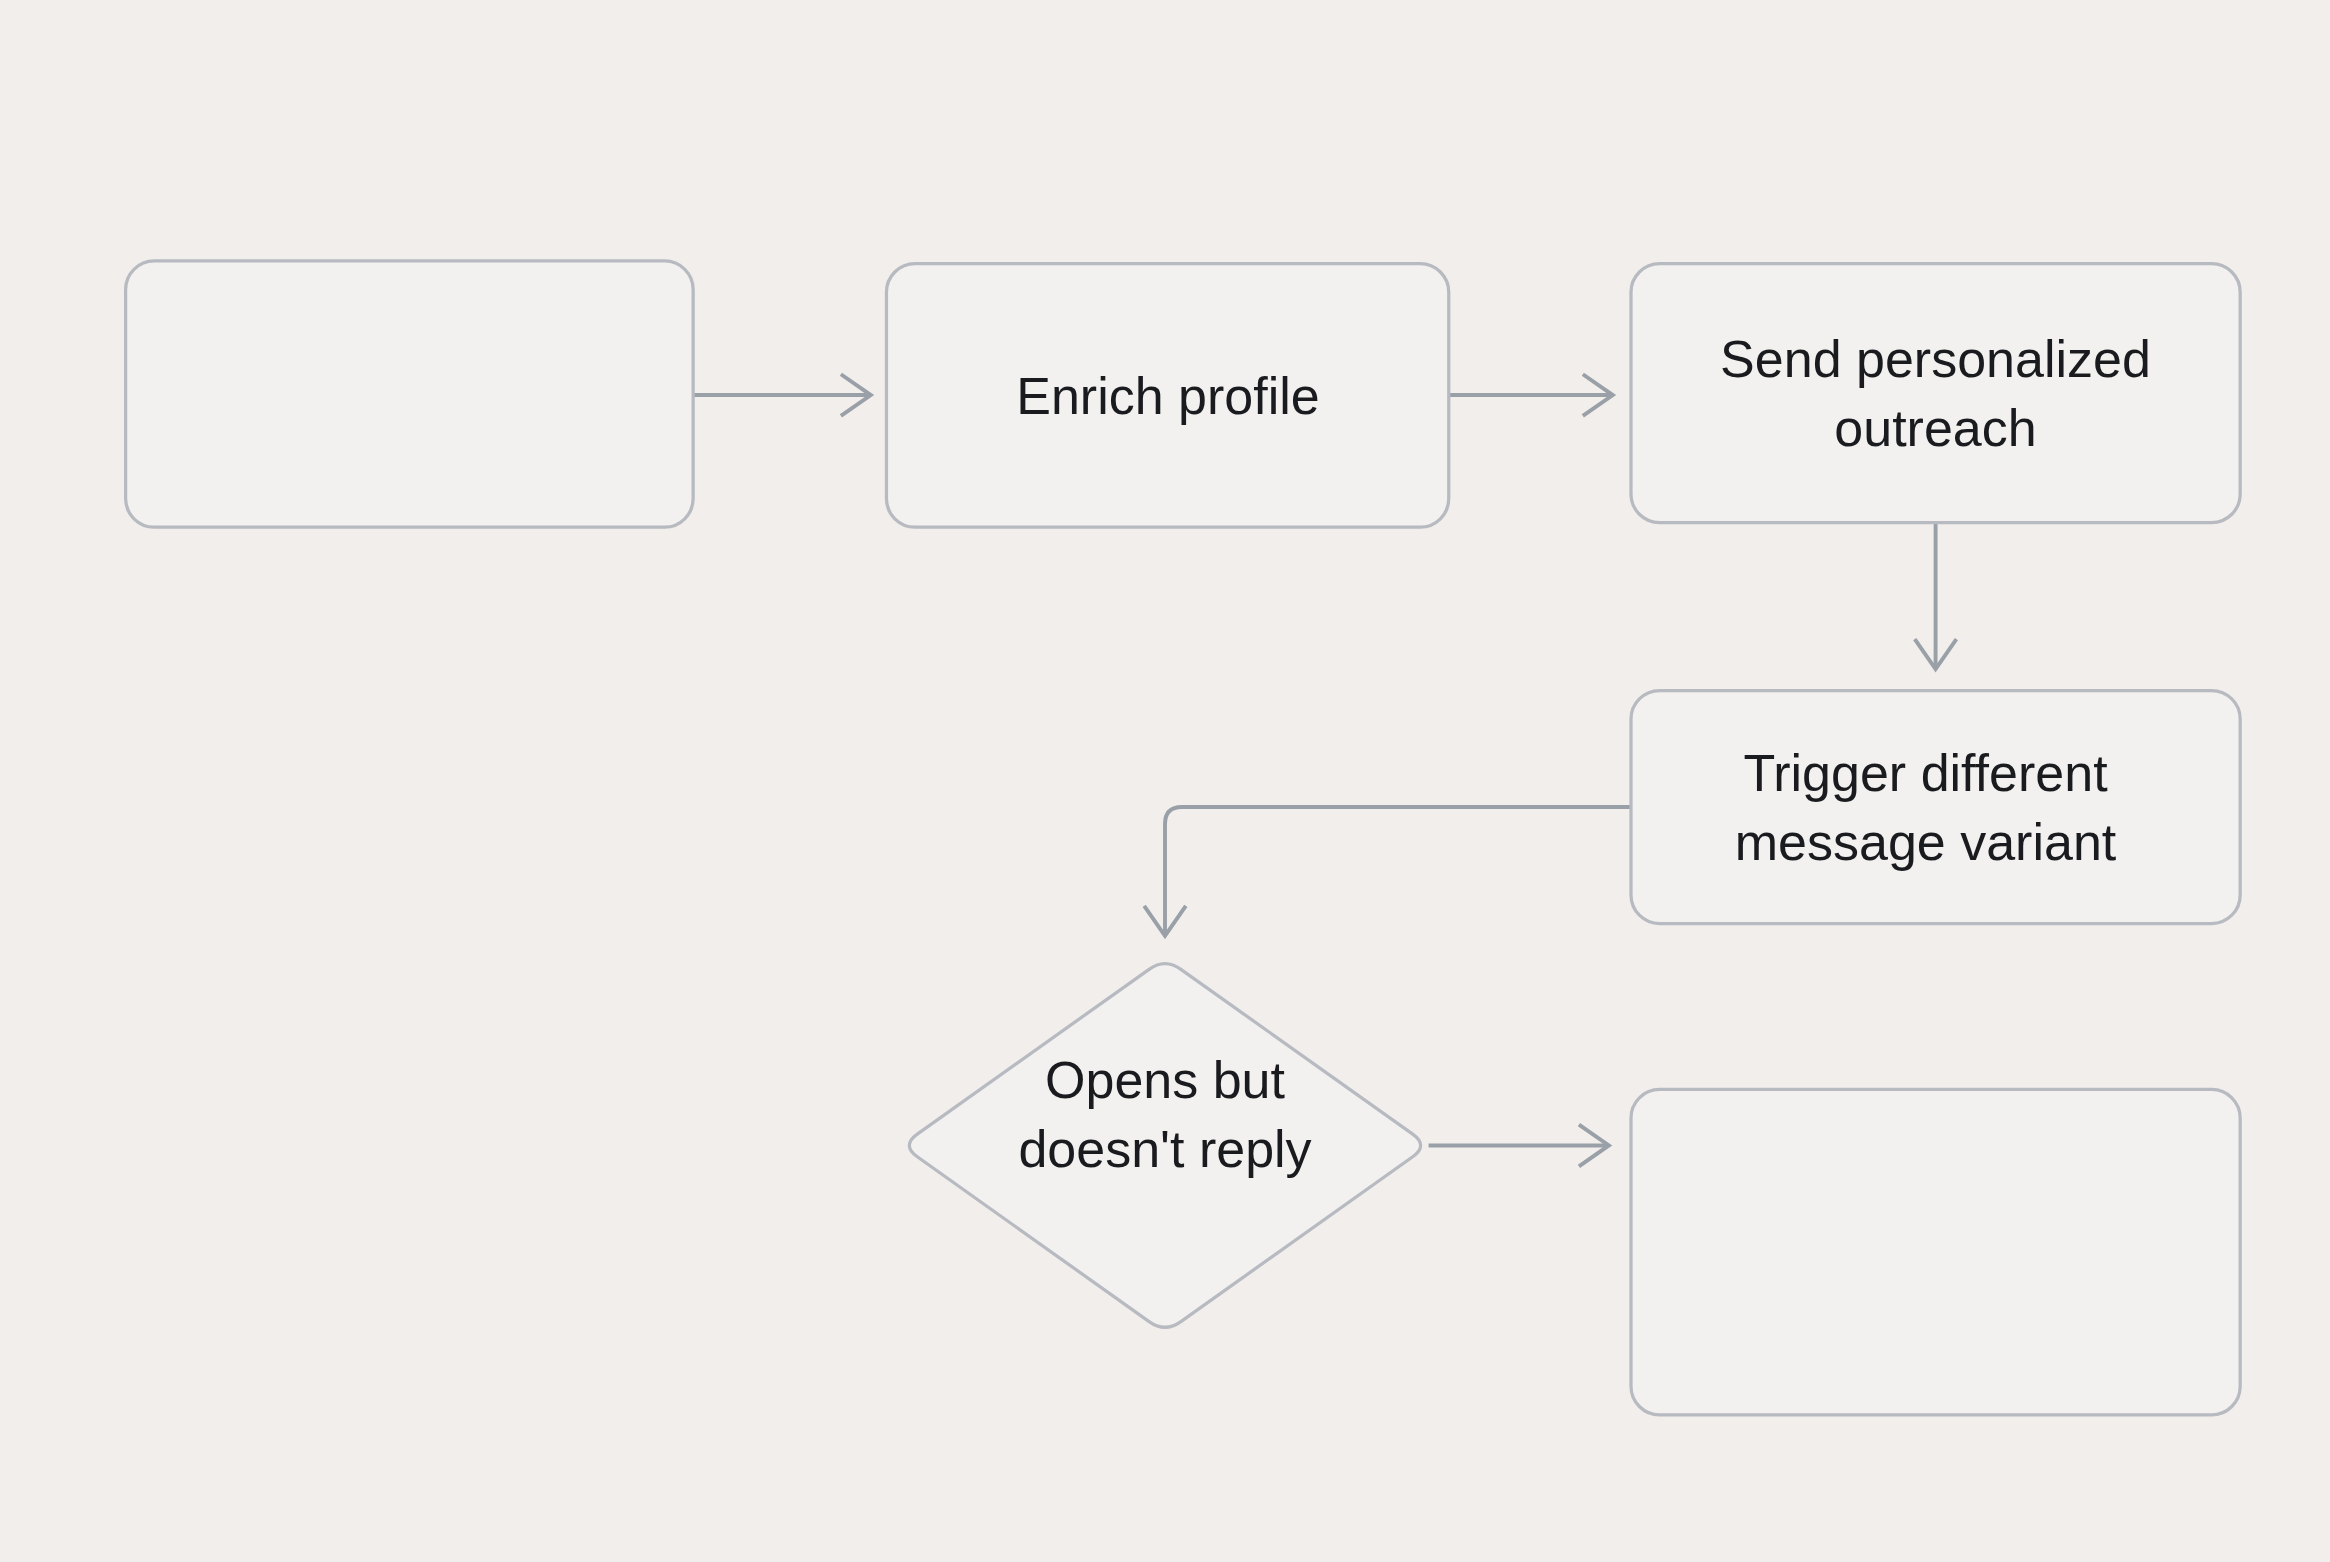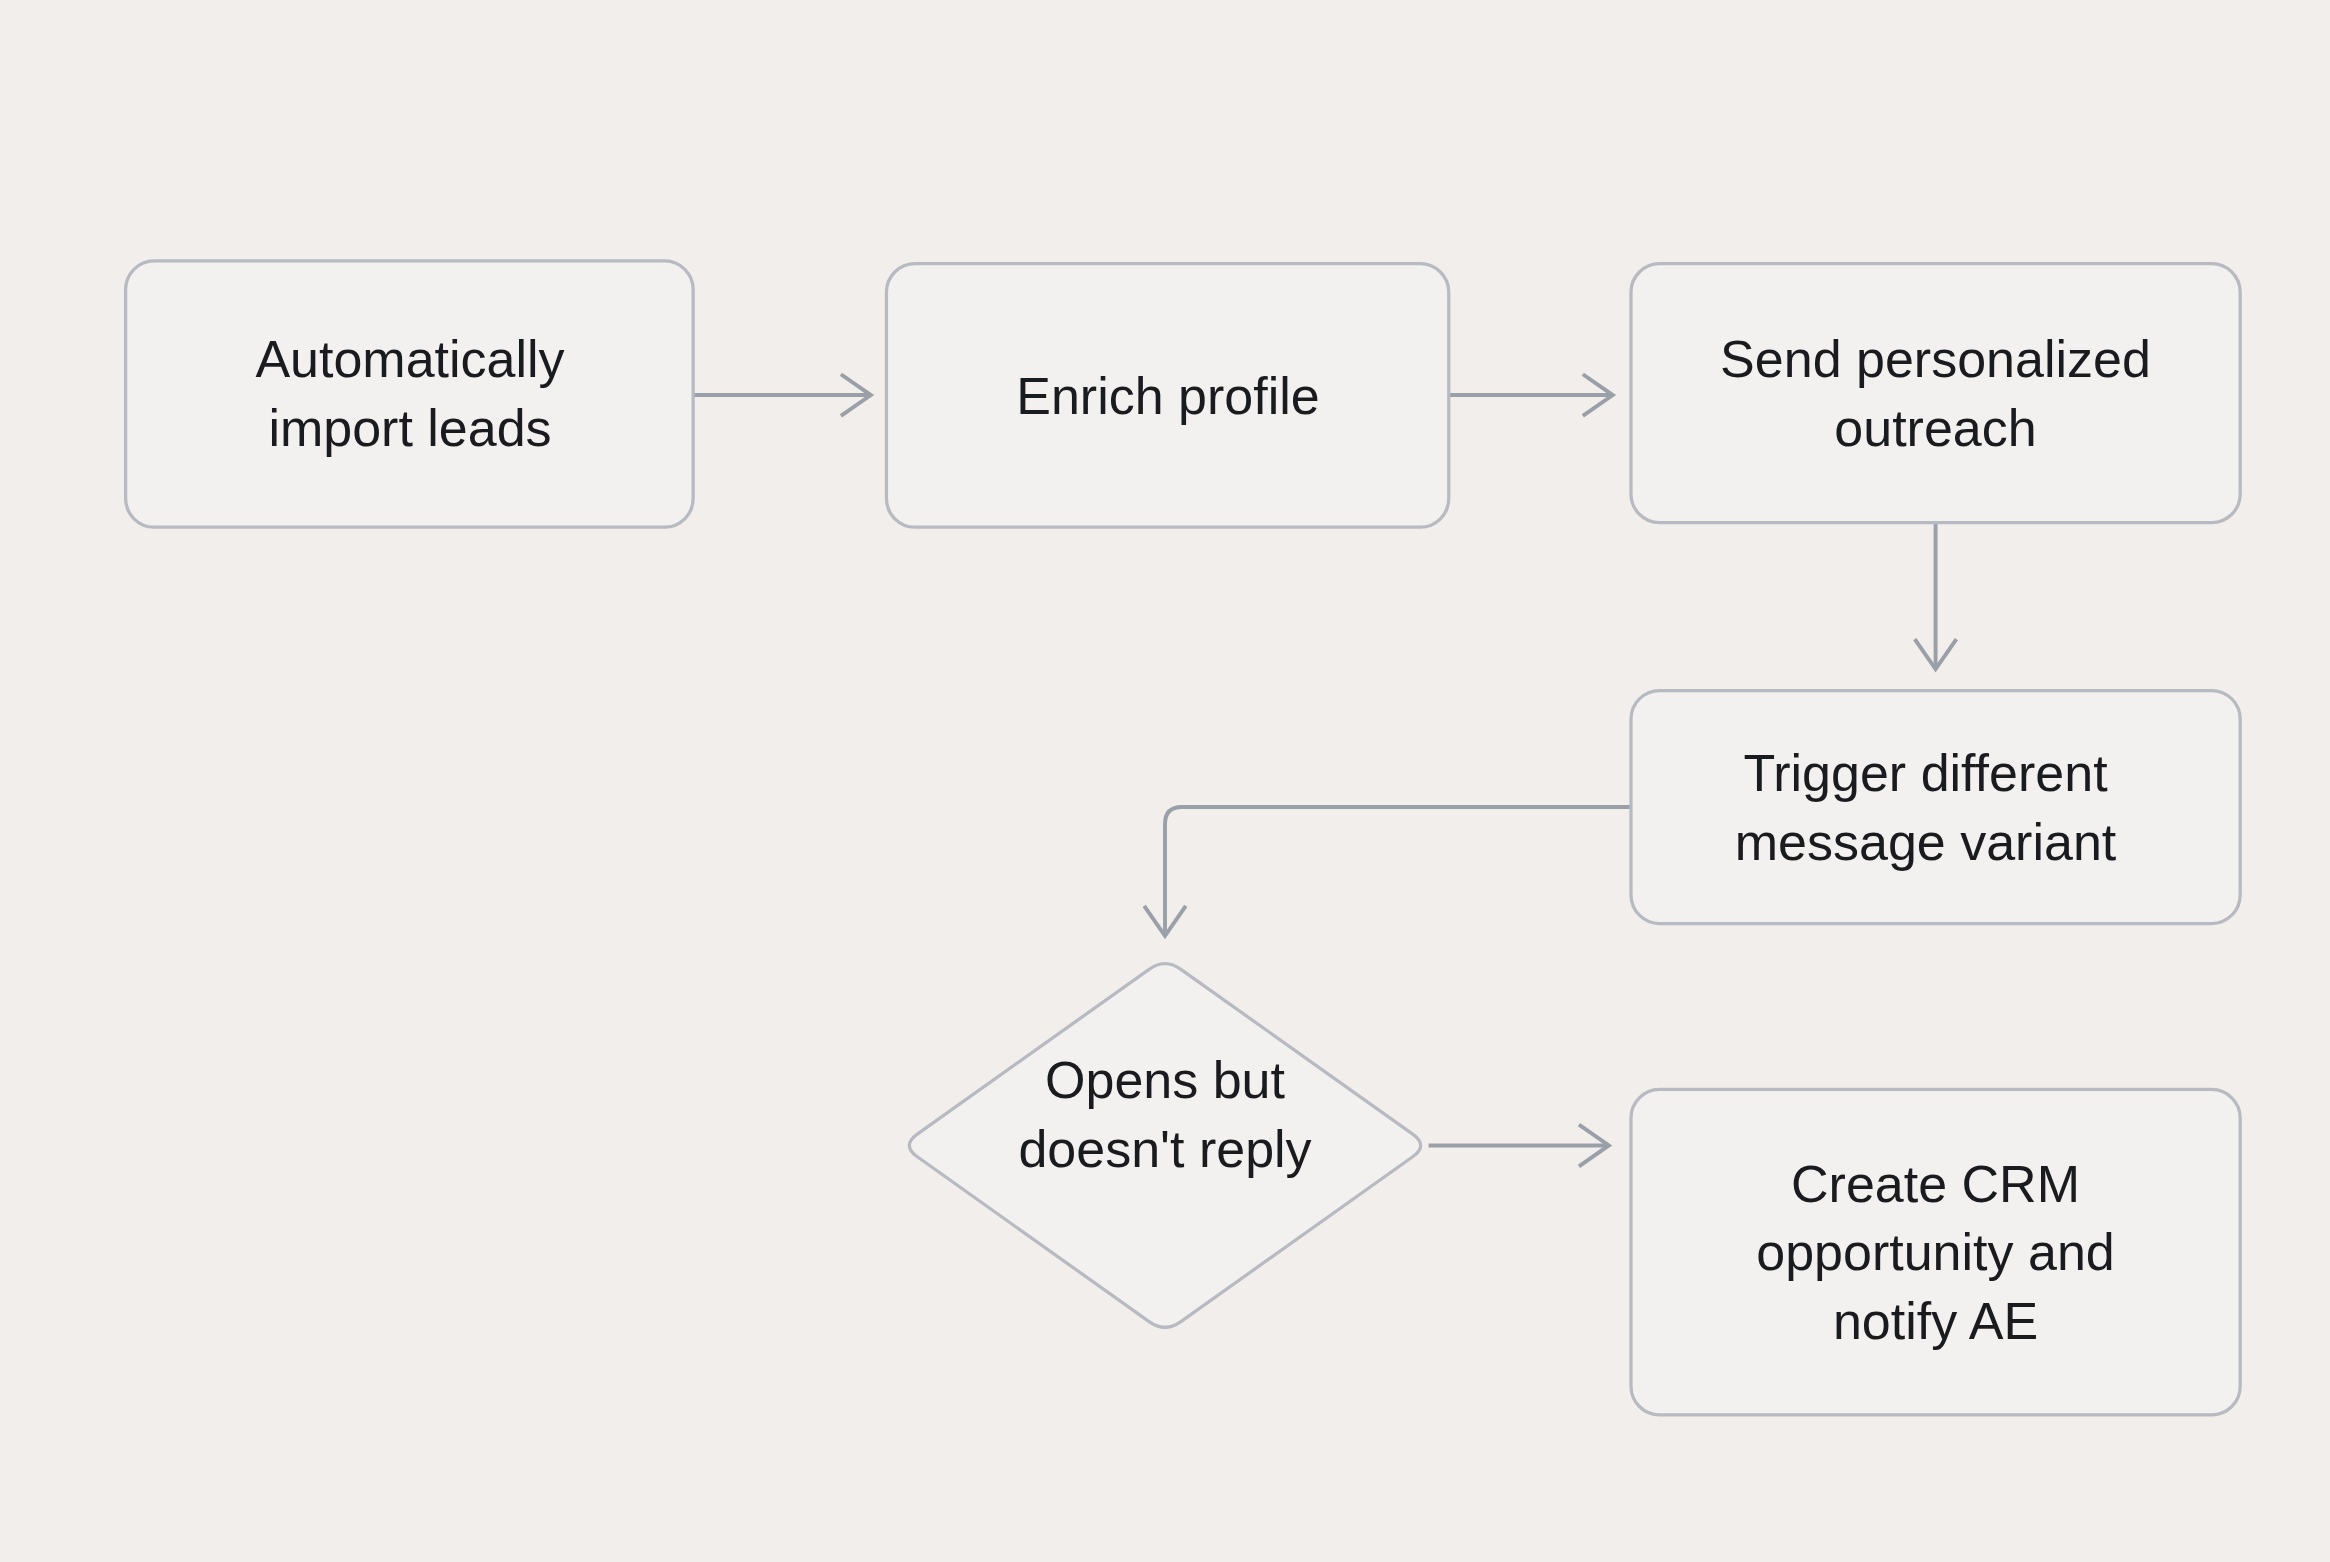--- a/index.html
+++ b/index.html
@@ -86,27 +86,22 @@
     <rect class="node-shape" x="1362" y="405" width="864" height="405" rx="44"></rect>
     <rect class="node-shape" x="2506" y="405" width="936" height="398" rx="44"></rect>
     <rect class="node-shape" x="2506" y="1061" width="936" height="358" rx="44"></rect>
     <path class="node-shape" d="M 1814.4 1489.4 L 2170.6 1742.6 Q 2195 1760 2170.6 1777.4
              L 1814.4 2030.6 Q 1790 2048 1765.6 2030.6
              L 1409.4 1777.4 Q 1385 1760 1409.4 1742.6
              L 1765.6 1489.4 Q 1790 1472 1814.4 1489.4 Z"></path>
     <rect class="node-shape" x="2506" y="1674" width="936" height="500" rx="44"></rect>
   </svg>
 
-  <div class="node-label label-import">Automatically
-import leads</div>
   <div class="node-label label-outreach">Send personalized
 outreach</div>
   <div class="node-label label-enrich">Enrich profile</div>
   <div class="node-label label-variant">Trigger different
 message variant</div>
   <div class="node-label label-decision">Opens but
 doesn't reply</div>
-  <div class="node-label label-crm">Create CRM
-opportunity and
-notify AE</div>
 
 </div>
 
 
 </body></html>

